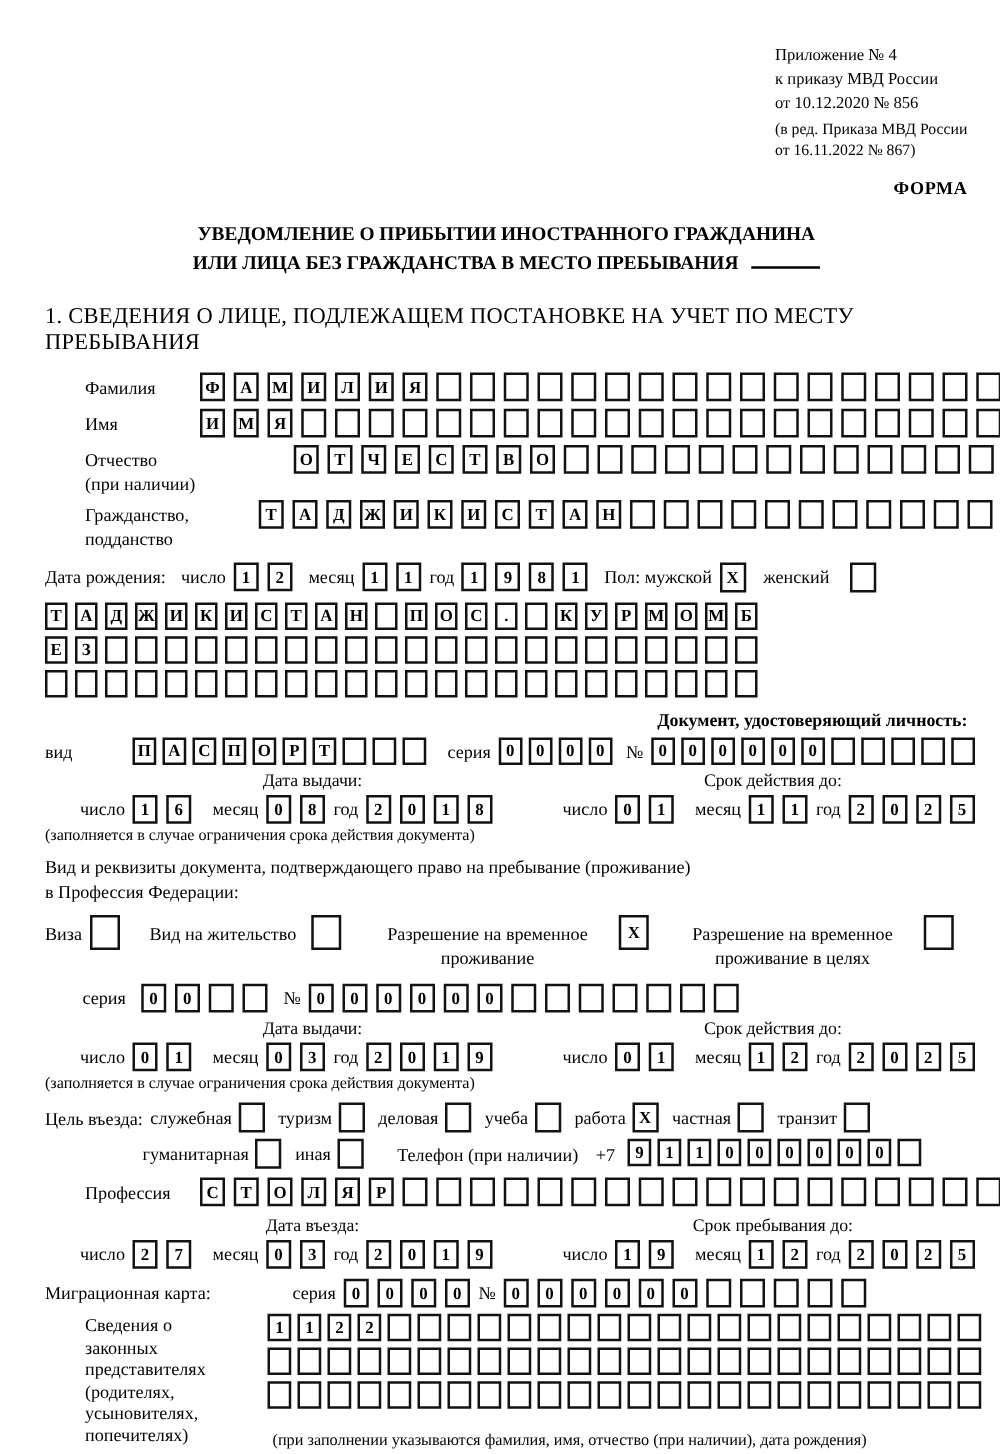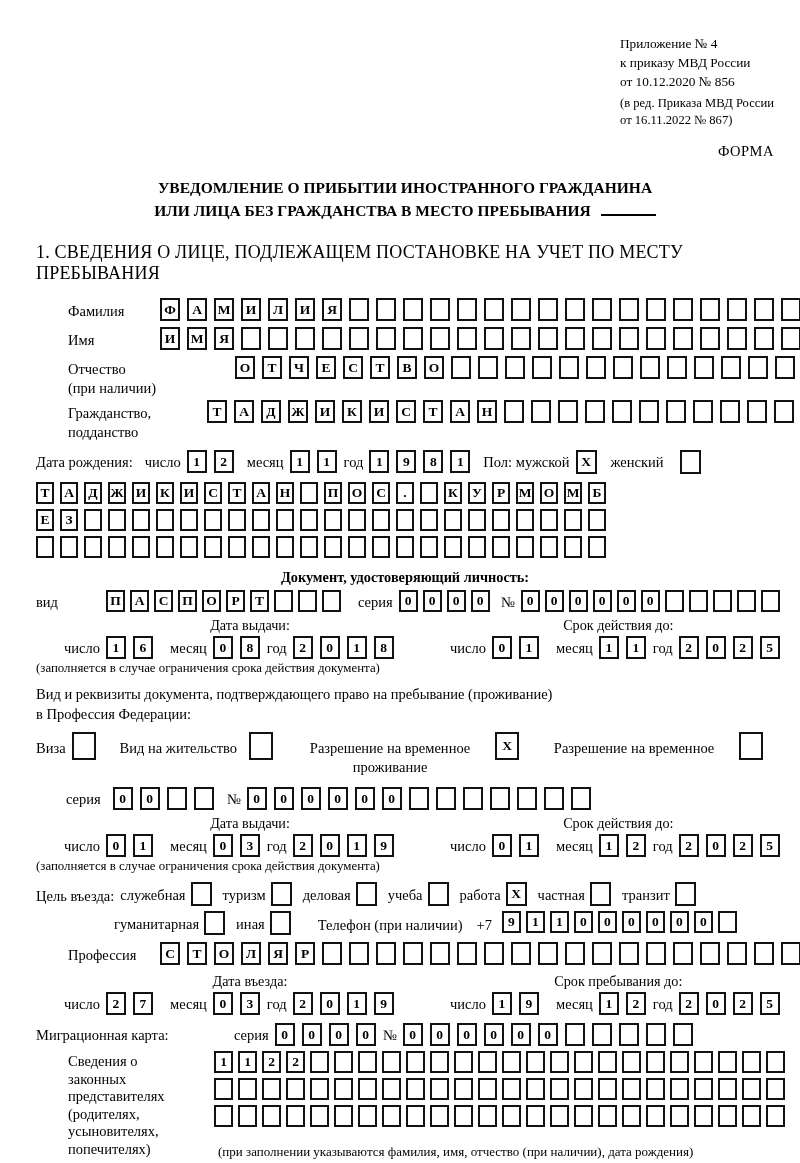--- a/index.html
+++ b/index.html
@@ -2,21 +2,21 @@
 <html><head>
 <meta charset="utf-8">
 <style>
   html,body{margin:0;padding:0;background:#fff;}
   body{width:800px;height:1163px;overflow:hidden;}
   .page{box-sizing:border-box;width:800px;height:1163px;padding:34px 26px 0 36px;
         font-family:"Liberation Serif","DejaVu Serif",serif;font-size:14.5px;color:#000;}
   .annex{margin-left:584px;font-size:13.3px;line-height:19px;white-space:nowrap;}
   .annex .edition{font-size:12.6px;line-height:17px;}
   .annex .ed-first{margin-top:4px;}
-  .forma{text-align:right;font-weight:normal;font-size:14.5px;margin-top:14px;letter-spacing:.5px;}
+  .forma{text-align:right;font-weight:bold;font-size:14.5px;margin-top:14px;letter-spacing:.5px;}
   .title{text-align:center;font-weight:bold;font-size:15.5px;line-height:23px;margin-top:16px;}
   .uline{display:inline-block;width:55px;border-bottom:2px solid #000;margin-left:10px;vertical-align:baseline;}
   .sec1{font-weight:normal;font-size:18px;margin-top:20px;letter-spacing:.2px;}
 
   .row{display:flex;align-items:flex-start;margin-top:6px;}
   .lbl{flex:0 0 auto;padding-top:4px;line-height:19px;margin-left:32px;}
   .w92{width:92px;}
   .w167{width:167px;}
   .w139{width:139px;}
   .boxes{display:inline-flex;flex-wrap:nowrap;flex:0 0 auto;}
@@ -25,21 +25,21 @@
        font-size:13.5px;font-weight:bold;}
   .sm .box{width:19px;height:22px;margin-right:5px;}
   .xs .box{width:18px;height:22px;margin-right:6px;}
   .stack .boxes{display:flex;margin-bottom:5px;}
   .cbox{box-sizing:border-box;flex:0 0 auto;display:inline-flex;align-items:center;justify-content:center;
         width:21px;height:24px;border:2px solid #121212;font-weight:bold;font-size:13.5px;}
   .cbox.big{width:24px;height:28px;}
   .dlbl{flex:0 0 auto;padding-top:4px;margin-right:6px;}
   .ml6{margin-left:6px;} .ml10{margin-left:10px;} .ml12{margin-left:12px;} .ml14{margin-left:14px;}
   .ml16{margin-left:16px;} .ml18{margin-left:18px;} .ml24{margin-left:24px;} .ml30{margin-left:30px;}
-  .doc-head{text-align:center;font-weight:bold;font-size:14.3px;margin-top:6px;}
+  .doc-head{text-align:right;font-weight:bold;font-size:14.3px;margin-top:6px;}
   .dg{display:flex;margin-top:5px;}
   .dg-left{width:372px;margin-left:28px;flex:0 0 auto;}
   .dg-right{flex:1 1 auto;margin-left:14px;}
   .dg-head{text-align:center;font-size:14.2px;margin-bottom:2px;}
   .drow{display:flex;align-items:flex-start;}
   .vnote{font-size:12.9px;text-align:left;padding-right:18px;margin-top:2px;}
   .intro{margin-top:8px;line-height:20px;}
   .permits{display:flex;align-items:flex-start;margin-top:8px;}
   .plabel{flex:0 0 auto;padding-top:7px;line-height:19px;}
   .c2{text-align:center;padding-top:7px;}
@@ -399,20 +399,21 @@
     <span class="cbox big ml6"></span>
     <span class="plabel ml24">Вид на жительство</span>
     <span class="cbox big ml12"></span>
     <div class="plabel c2 w190 ml18">
       <div>Разрешение на временное</div>
       <div>проживание</div>
     </div>
     <span class="cbox big ml6">X</span>
     <div class="plabel c2 w190 ml16">
       <div>Разрешение на временное</div>
+      <div>проживание в целях</div>
     </div>
     <span class="cbox big ml6"></span>
   </div>
 
   <div class="row" style="margin-top:10px">
     <span class="dlbl ml30">серия</span>
     <span class="boxes ml6">
         <div class="box">0</div>
         <div class="box">0</div>
         <div class="box"></div>

